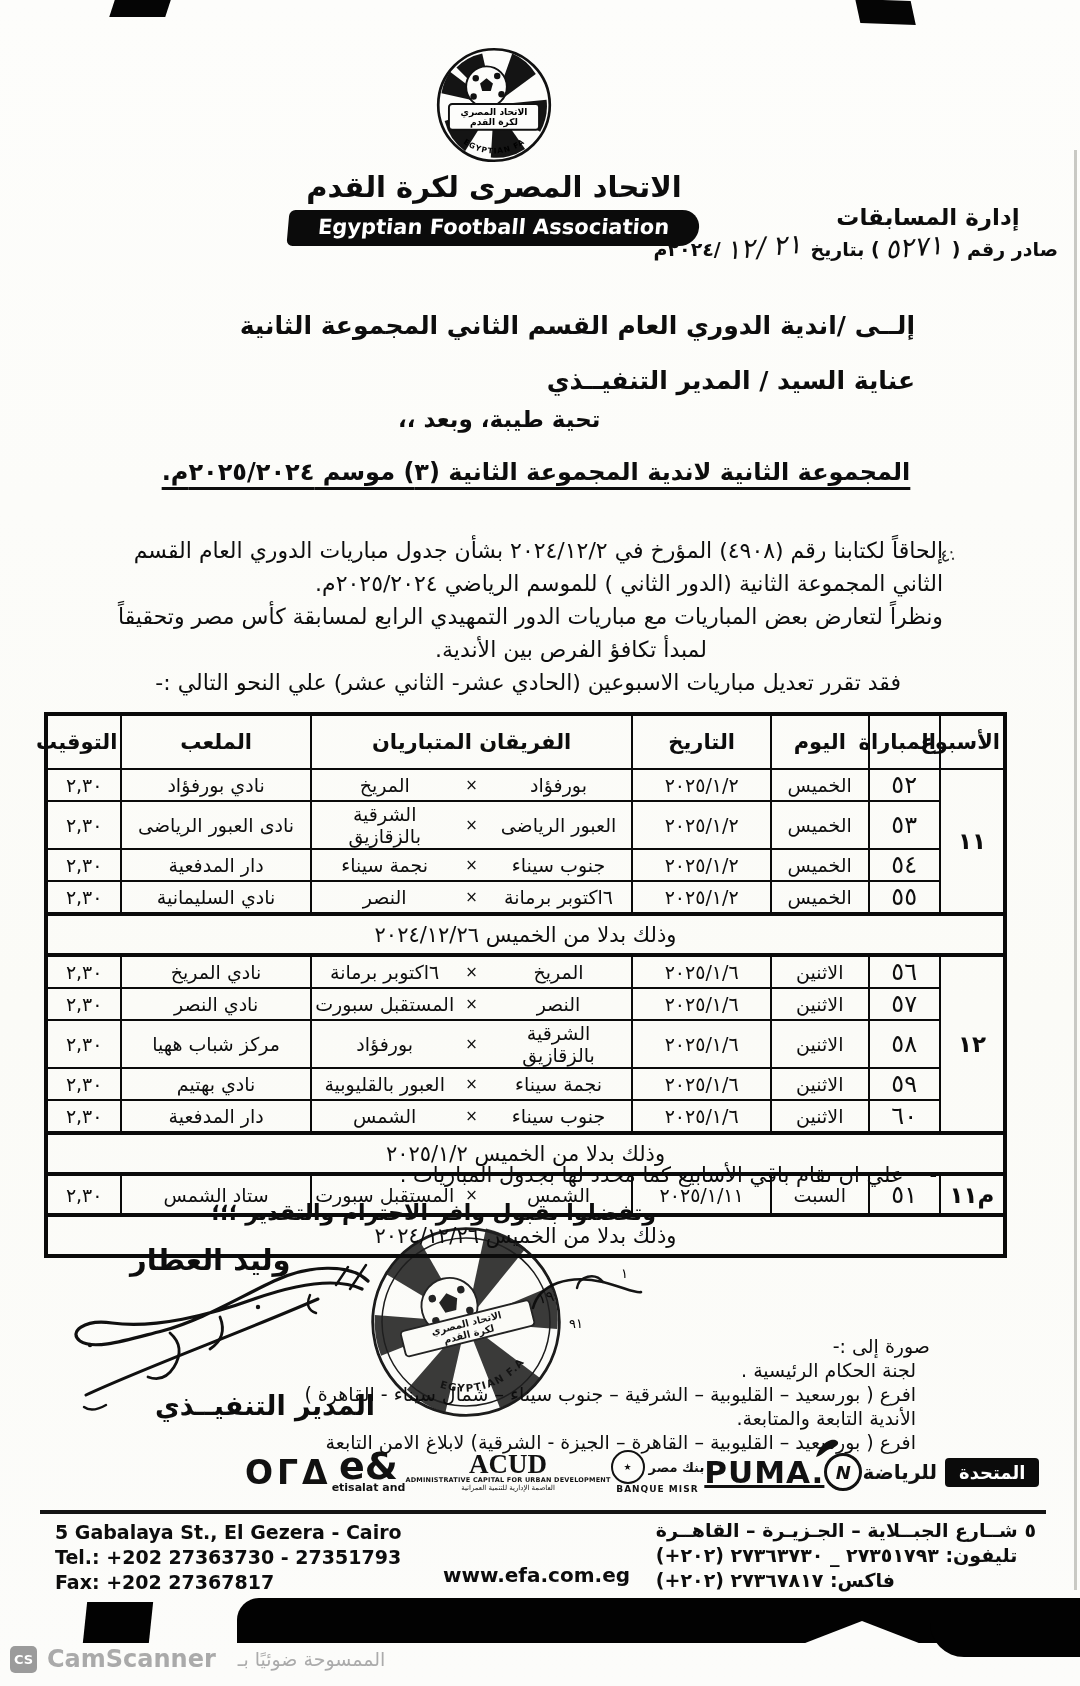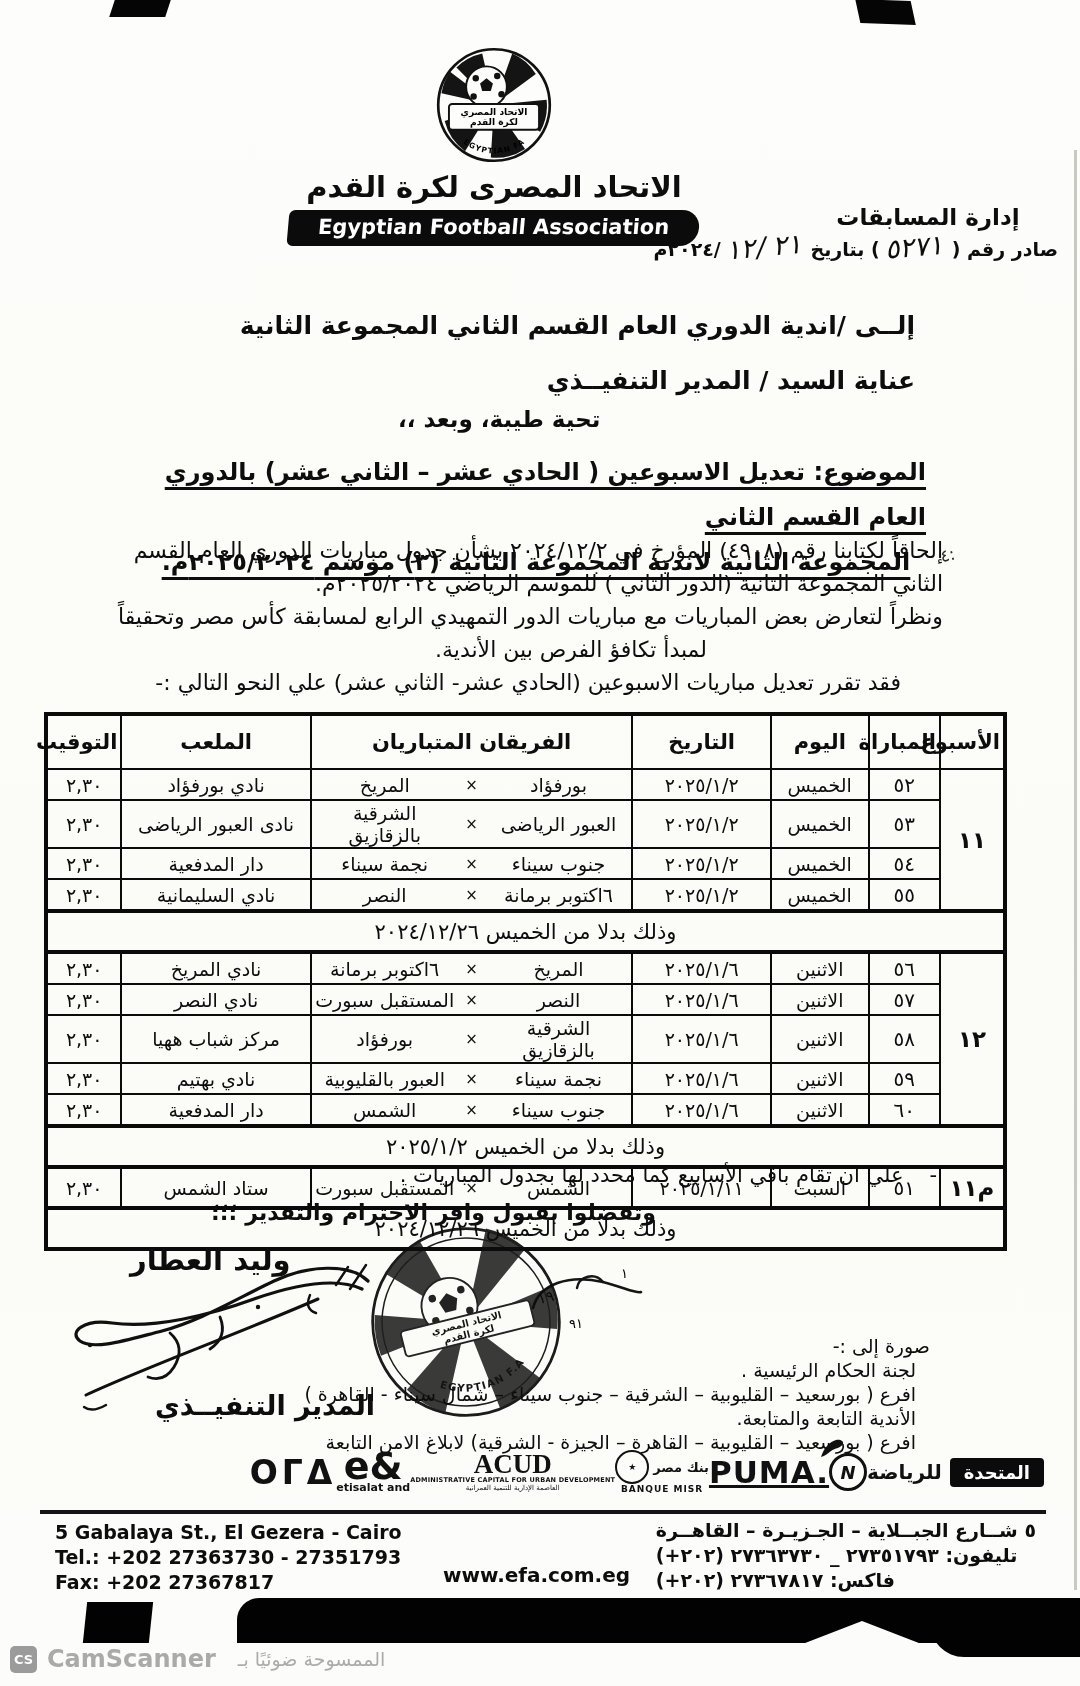--- a/index.html
+++ b/index.html
@@ -37,21 +37,21 @@
   .bodypar .l5{margin-right:42px;}
   .margin-mark{left:940px;top:545px;font-size:17px;color:#2b2b2b;transform:rotate(-14deg);}
 
   
   .sched{position:absolute;top:712px;left:44px;width:963px;border-collapse:collapse;direction:rtl;
          table-layout:fixed;border:4px solid #0a0a0a;}
   .sched th,.sched td{border:2.6px solid #0a0a0a;text-align:center;vertical-align:middle;padding:1px 3px;}
   .sched th{font-size:21px;font-weight:700;height:50px;}
   .sched td{font-size:19px;height:27px;}
   td.week-cell{font-size:23px;font-weight:700;}
-  td.match-cell{font-size:20px;}
+  td.match-cell{font-size:24px;}
   .teams{display:flex;direction:rtl;align-items:center;}
   .teams .team{flex:1;text-align:center;}
   .teams .vs{width:34px;font-size:15px;}
   tr.note-row td{font-weight:400;font-size:21px;height:35px;border-top-width:4px;border-bottom-width:4px;}
   tr.tall td{height:35px;}
 
   
   .note-line{right:143px;top:1163px;direction:rtl;font-size:21px;display:inline-flex;gap:26px;}
   .closing{right:424px;top:1200px;direction:rtl;font-weight:700;font-size:22px;}
   .signer-name{left:130px;top:1243px;direction:rtl;font-weight:700;font-size:29px;}
@@ -60,21 +60,21 @@
   .stamp{left:368px;top:1224px;width:196px;height:196px;transform:rotate(-14deg);opacity:.92;z-index:5;}
   .handmark{left:525px;top:1264px;z-index:4;}
 
   .cc{right:150px;top:1334px;direction:rtl;text-align:right;font-size:19px;line-height:24px;z-index:2;}
   .cc .t{font-weight:400;}
   .cc div{white-space:nowrap;}
   .cc .sub{margin-right:14px;}
 
   
   .sponsors{left:245px;right:36px;top:1444px;height:56px;display:flex;direction:ltr;align-items:center;
-            justify-content:flex-end;z-index:3;}
+            justify-content:flex-start;z-index:3;}
   .sp{text-align:center;color:#111;}
   .sp-ora{font-size:33px;font-weight:700;letter-spacing:4px;}
   .sp-et .m{font-size:38px;font-weight:700;line-height:30px;}
   .sp-et .s{font-size:11px;font-weight:700;}
   .sp-acud .m{font-family:"Liberation Serif",serif;font-size:27px;font-weight:700;line-height:24px;}
   .sp-acud .s{font-size:6.5px;font-weight:700;letter-spacing:.2px;}
   .sp-acud .a{font-size:7px;}
   .sp-bm{display:flex;flex-direction:column;align-items:center;}
   .bm-row{display:flex;align-items:center;gap:4px;}
   .bm-circle{width:30px;height:30px;border:2.5px solid #111;border-radius:50%;display:flex;align-items:center;justify-content:center;font-size:9px;font-weight:700;}
@@ -148,21 +148,20 @@
     </div>
   </div>
 
   <div class="abs addr">
     <div>إلــى /اندية الدوري العام القسم الثاني المجموعة الثانية</div>
     <div>عناية السيد / المدير التنفيــذي</div>
   </div>
   <div class="abs greet">تحية طيبة، وبعد ،،</div>
 
   <div class="abs subject">
-    <div class="l1 u">الموضوع:  تعديل الاسبوعين ( الحادي عشر – الثاني عشر) بالدوري العام القسم الثاني</div>
     <div class="l2 u">المجموعة الثانية لاندية المجموعة الثانية (٣) موسم ٢٠٢٥/٢٠٢٤م.</div>
   </div>
 
   <div class="abs bodypar">
     <div>إلحاقاً لكتابنا رقم (٤٩٠٨) المؤرخ في ٢٠٢٤/١٢/٢ بشأن جدول مباريات الدوري العام القسم</div>
     <div>الثاني المجموعة الثانية (الدور الثاني ) للموسم الرياضي ٢٠٢٥/٢٠٢٤م.</div>
     <div>ونظراً لتعارض بعض المباريات مع مباريات الدور التمهيدي الرابع لمسابقة كأس مصر وتحقيقاً</div>
     <div class="l4">لمبدأ تكافؤ الفرص بين الأندية.</div>
     <div class="l5">فقد تقرر تعديل مباريات الاسبوعين (الحادي عشر- الثاني عشر) علي النحو التالي :-</div>
   </div>

